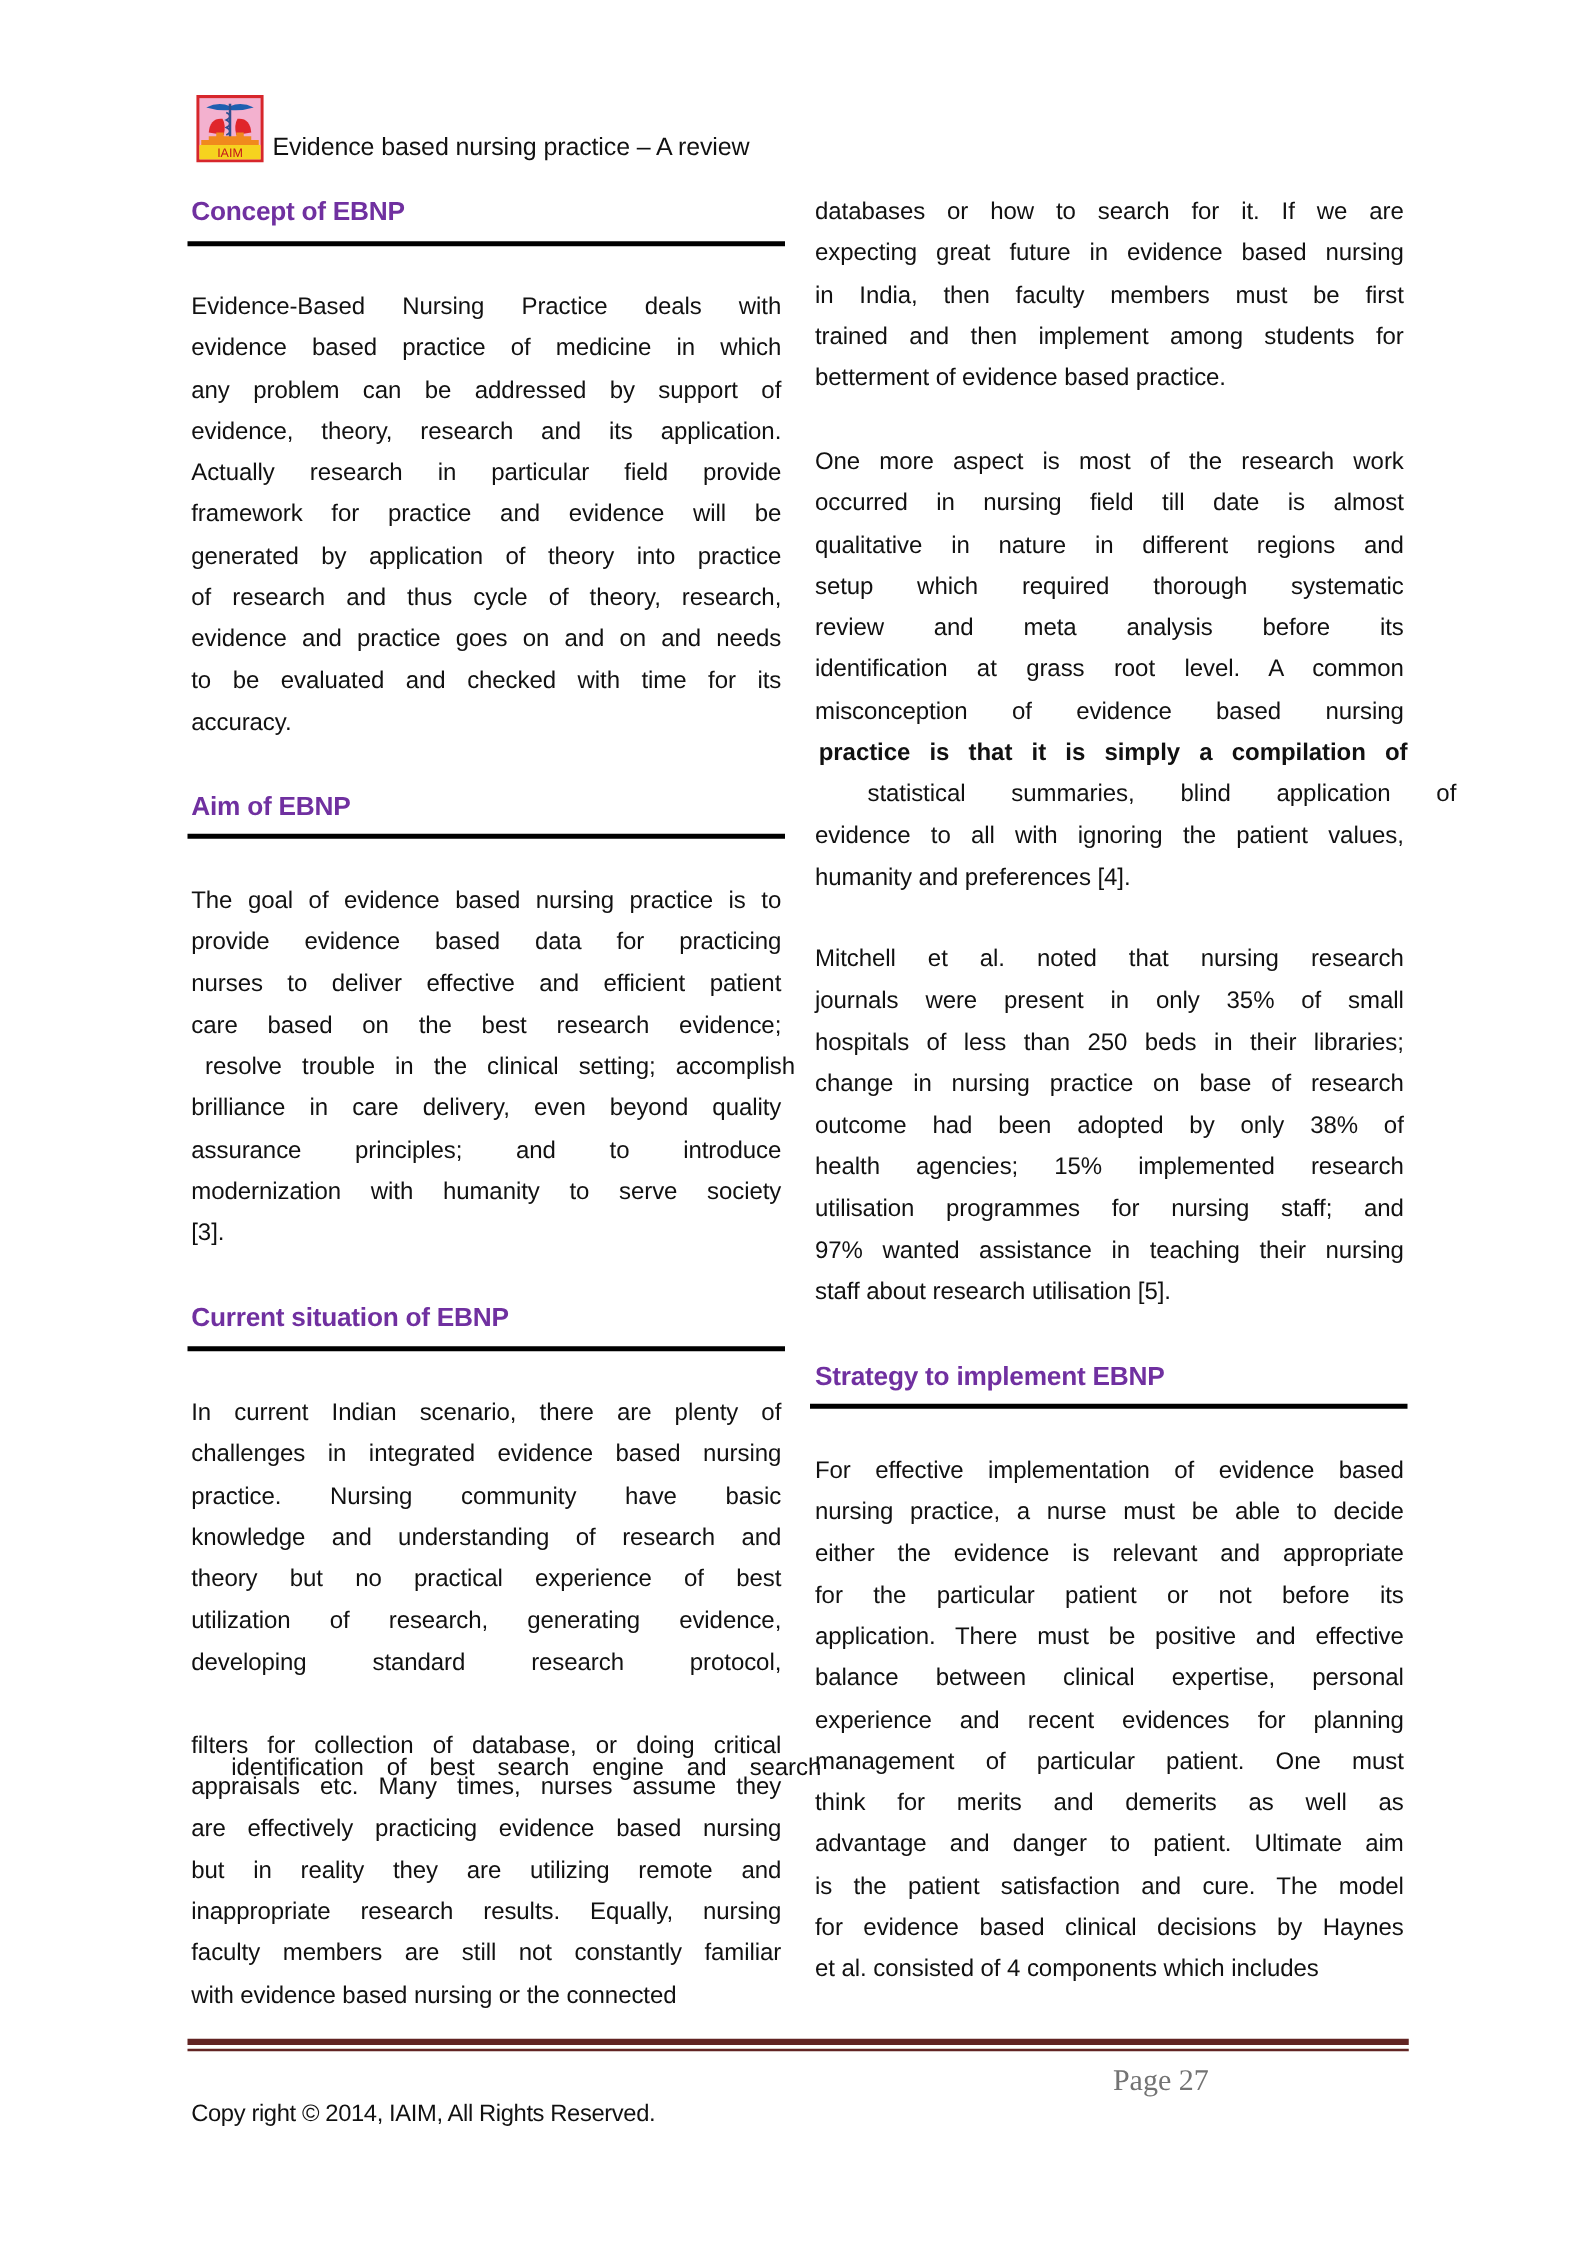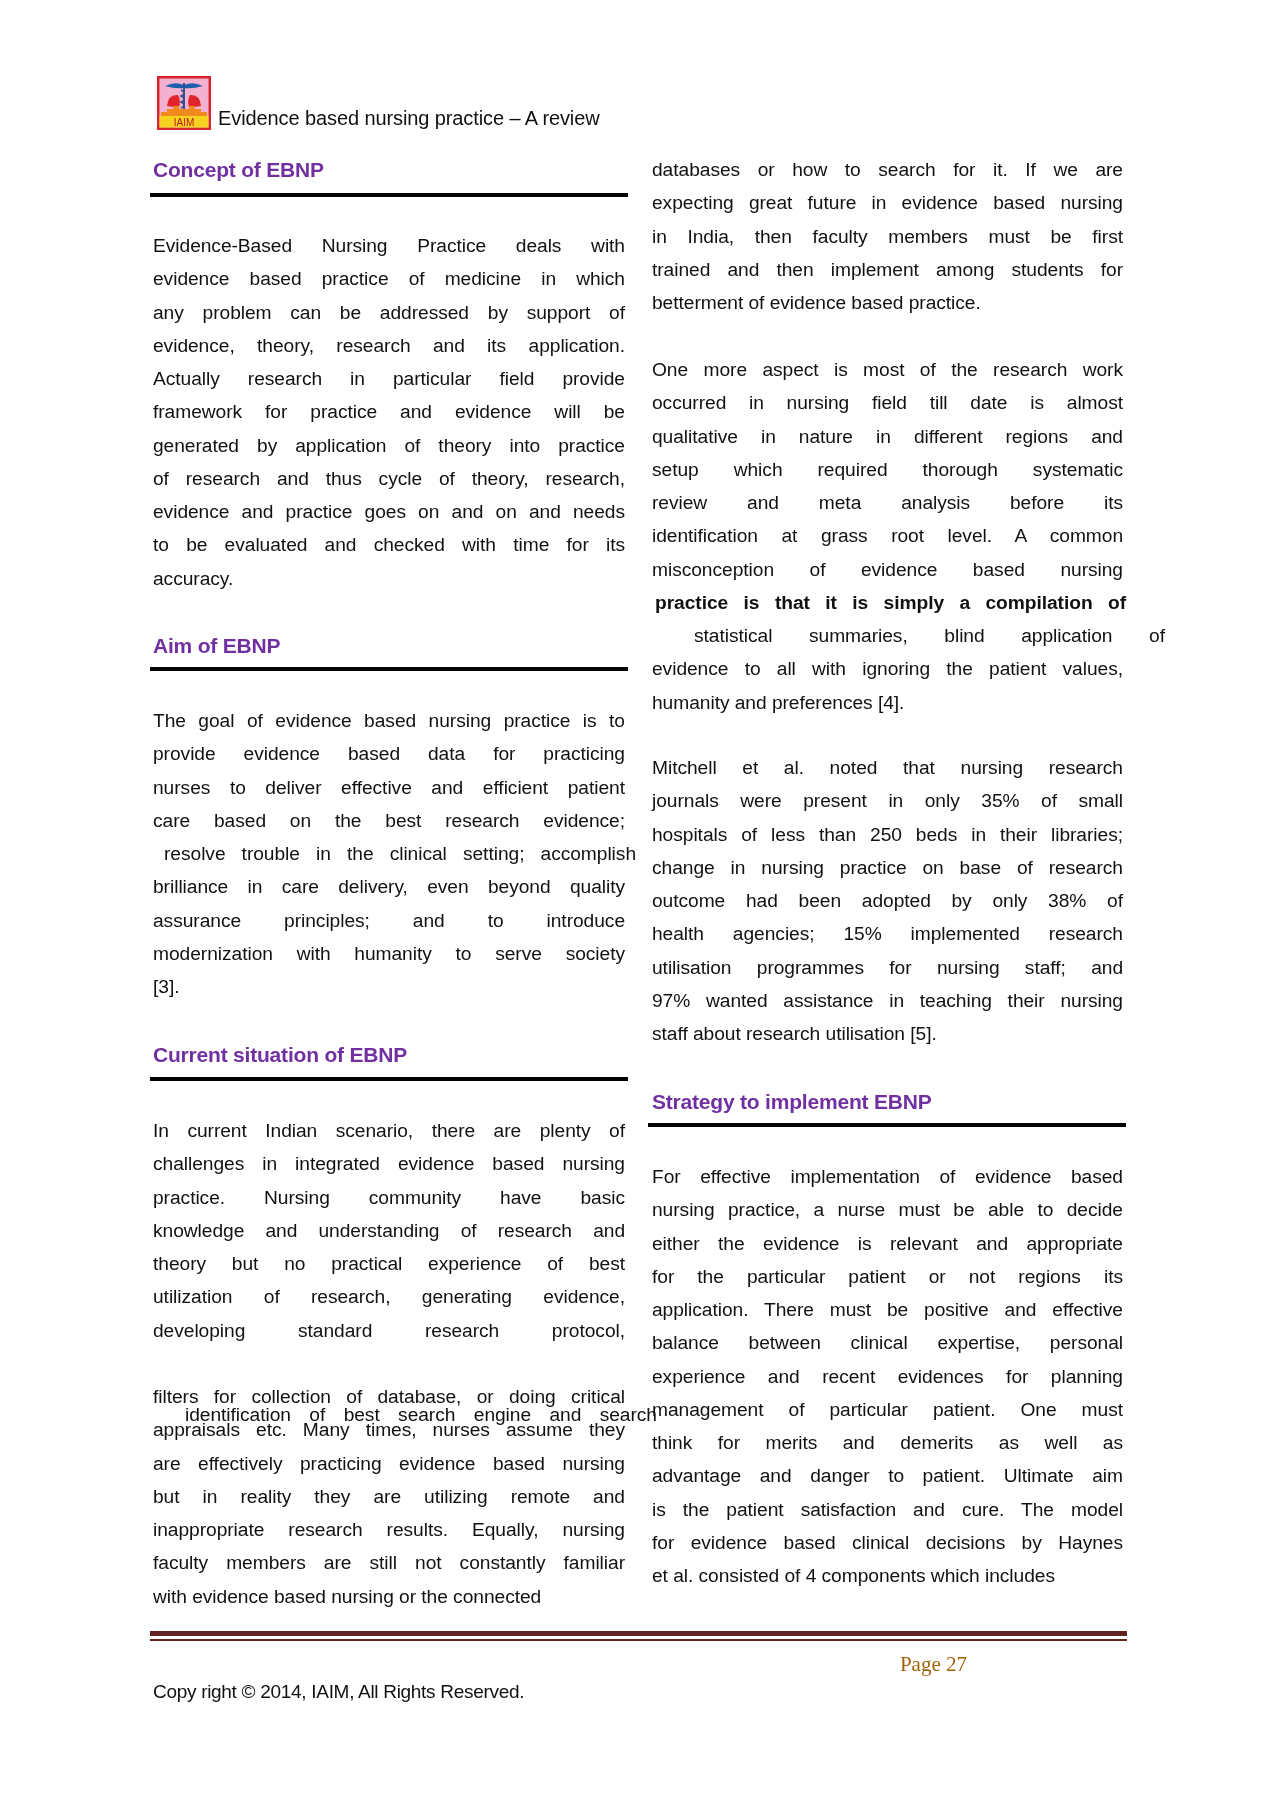--- a/index.html
+++ b/index.html
@@ -22,21 +22,21 @@
     .rule { position: absolute; height: 4px; background: #000; }
     .line { position: absolute; height: 26px; font-size: 19.2px; line-height: 26px;
             text-align: justify; text-align-last: justify; white-space: nowrap; overflow: visible;
             letter-spacing: -0.05px; }
     .line.last { text-align-last: left; }
 
     
     .footer-rule-thick { position: absolute; left: 150px; top: 1631px; width: 977px; height: 5px; background: #622423; }
     .footer-rule-thin { position: absolute; left: 150px; top: 1639px; width: 977px; height: 2px; background: #622423; }
     .footer-line { position: absolute; font-size: 19px; color: #111; white-space: nowrap; letter-spacing: -0.3px; }
-    .footer-page { position: absolute; right: 149px; top: 1652px; font-size: 21px; font-family: "Liberation Serif", serif; color: #a16207; }
+    .footer-page { position: absolute; right: 149px; top: 1652px; font-size: 24px; font-family: "Liberation Serif", serif; color: #737373; }
   </style>
 </head>
 <body>
 
 <div class="page">
 
   <div class="logo">
     <svg width="54" height="54" viewBox="0 0 54 54">
       <rect x="0" y="0" width="54" height="54" fill="#d7262b"></rect>
       <rect x="2.5" y="2.5" width="49" height="49" fill="#f3b1cf"></rect>
@@ -140,21 +140,21 @@
         <div class="line" style="left: 0px; width: 471px; top: 987.75px;">97% wanted assistance in teaching their nursing</div>
         <div class="line last" style="left: 0px; width: 471px; top: 1021px;">staff about research utilisation [5].</div>
       </div>
 
     <div class="heading" style="left:0; top:1090px;">Strategy to implement EBNP</div>
     <div class="rule" style="left:-4px; top:1123px; width:478px;"></div>
     <div id="rs">
         <div class="line" style="left: 0px; width: 471px; top: 1164px;">For effective implementation of evidence based</div>
         <div class="line" style="left: 0px; width: 471px; top: 1197.25px;">nursing practice, a nurse must be able to decide</div>
         <div class="line" style="left: 0px; width: 471px; top: 1230.5px;">either the evidence is relevant and appropriate</div>
-        <div class="line" style="left: 0px; width: 471px; top: 1263.75px;">for the particular patient or not regions its</div>
+        <div class="line" style="left: 0px; width: 471px; top: 1263.75px;">for the particular patient or not before its</div>
         <div class="line" style="left: 0px; width: 471px; top: 1297px;">application. There must be positive and effective</div>
         <div class="line" style="left: 0px; width: 471px; top: 1330.25px;">balance between clinical expertise, personal</div>
         <div class="line" style="left: 0px; width: 471px; top: 1363.5px;">experience and recent evidences for planning</div>
         <div class="line" style="left: 0px; width: 471px; top: 1396.75px;">management of particular patient. One must</div>
         <div class="line" style="left: 0px; width: 471px; top: 1430px;">think for merits and demerits as well as</div>
         <div class="line" style="left: 0px; width: 471px; top: 1463.25px;">advantage and danger to patient. Ultimate aim</div>
         <div class="line" style="left: 0px; width: 471px; top: 1496.5px;">is the patient satisfaction and cure. The model</div>
         <div class="line" style="left: 0px; width: 471px; top: 1529.75px;">for evidence based clinical decisions by Haynes</div>
         <div class="line last" style="left: 0px; width: 471px; top: 1563px;">et al. consisted of 4 components which includes</div>
       </div>

